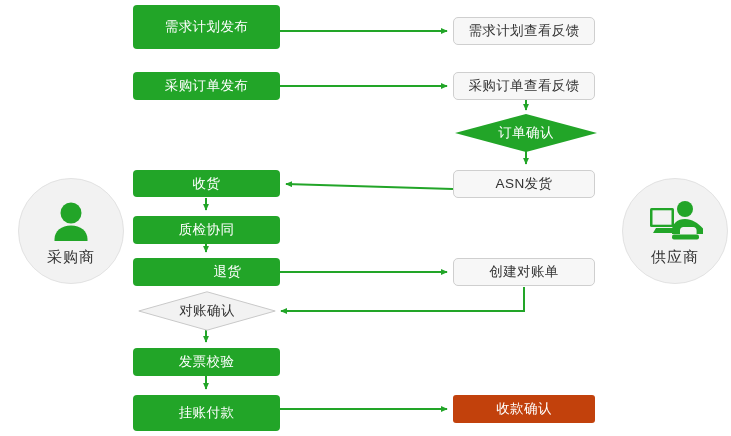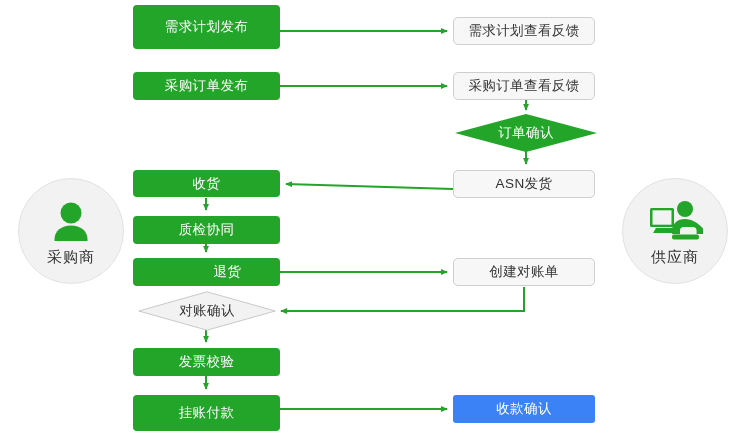--- a/index.html
+++ b/index.html
@@ -37,21 +37,21 @@
     color:#ffffff;
     border-radius:4px;
   }
   .node.gray{
     background:#F7F7F7;
     color:#333333;
     border:1px solid #CFCFCF;
     border-radius:5px;
   }
   .node.red{
-    background:#3b82f6;
+    background:#c2410c;
     color:#ffffff;
     border-radius:3px;
   }
   .diamond{
     position:absolute;
     z-index:2;
   }
   .diamond .dlabel{
     position:absolute;
     left:0;top:0;

